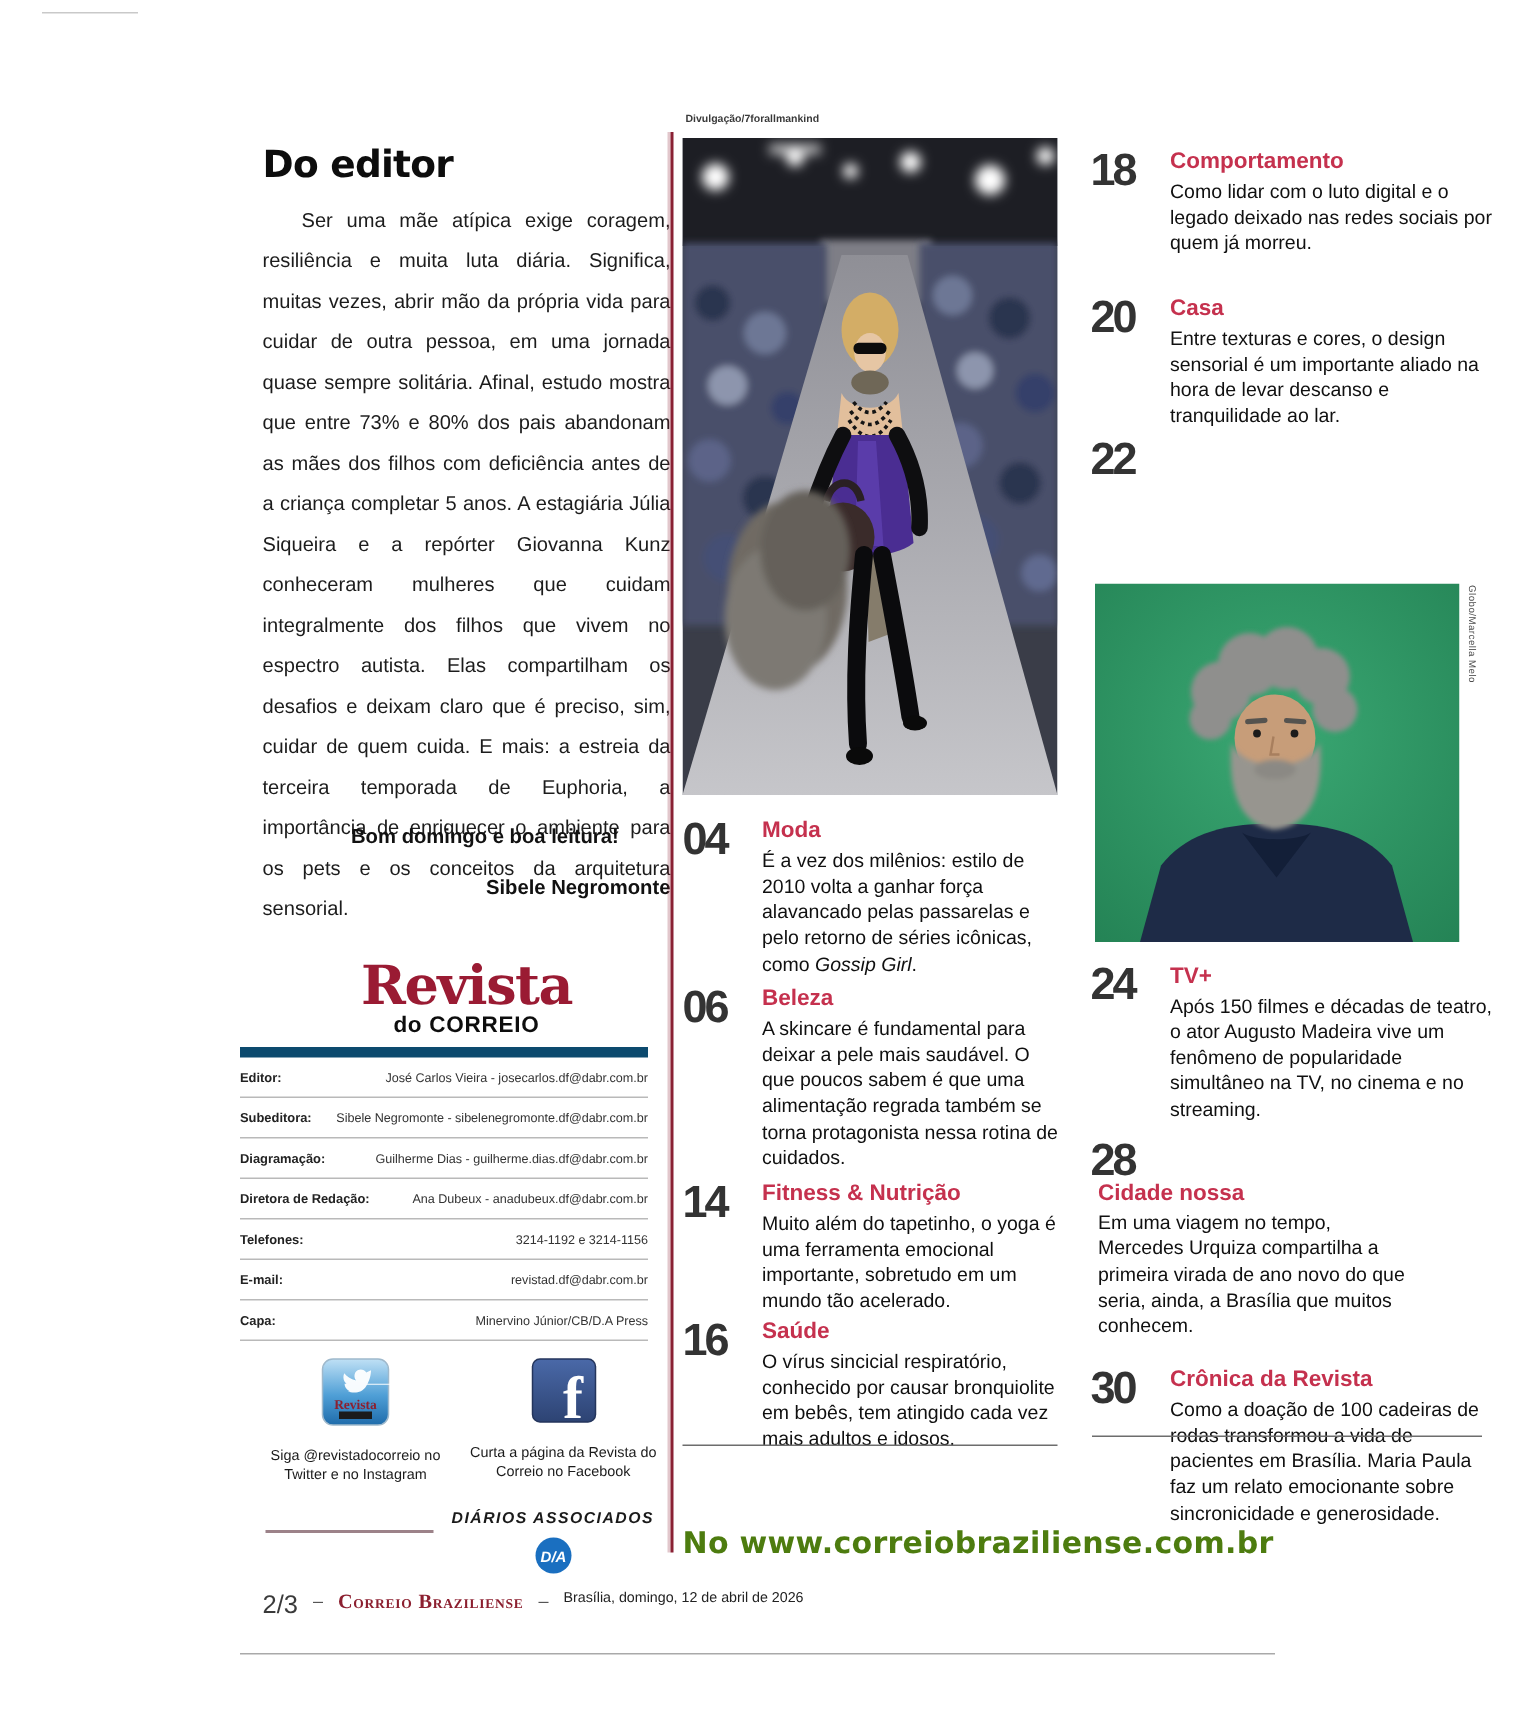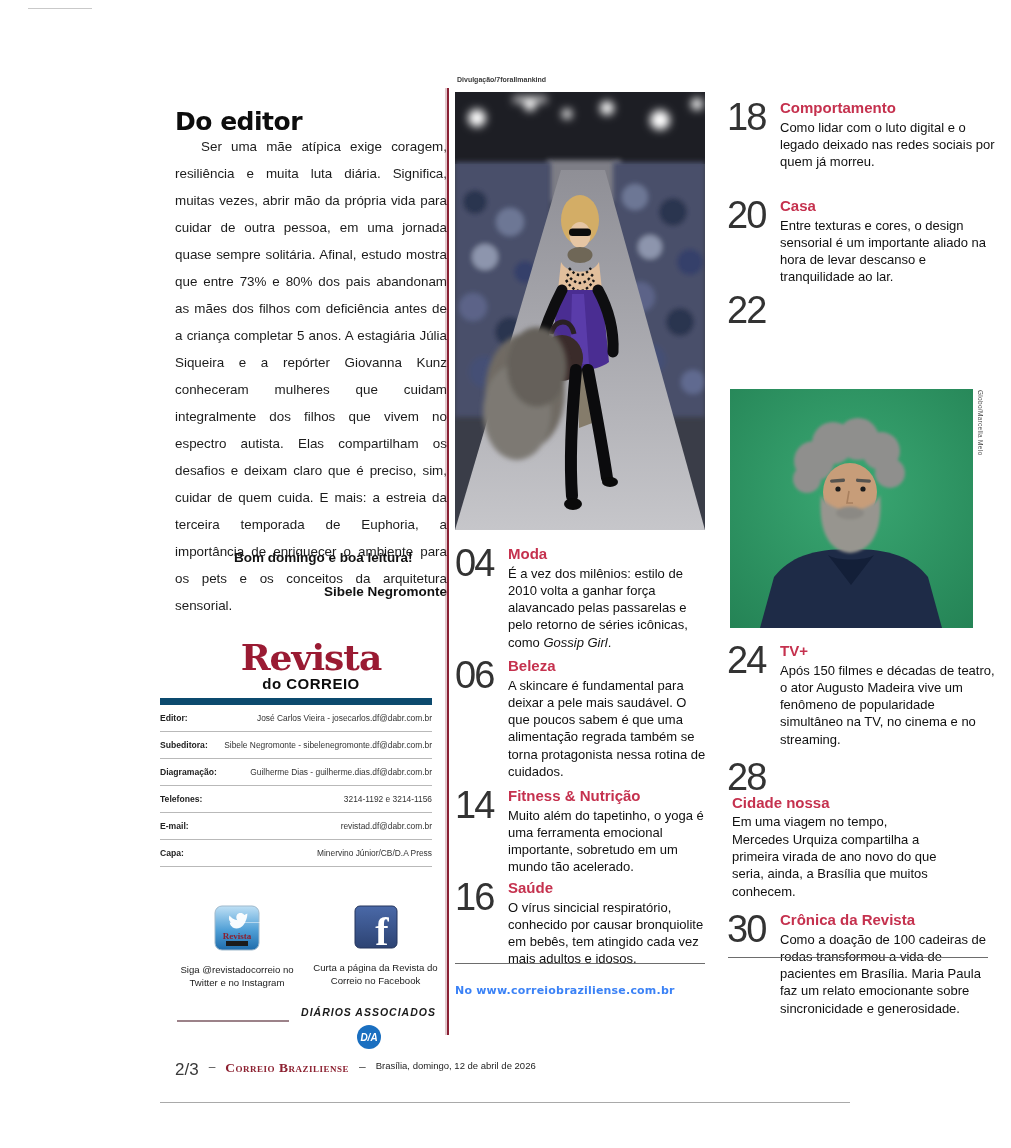--- a/index.html
+++ b/index.html
@@ -4,21 +4,21 @@
 <style>
   html,body{margin:0;padding:0;background:#ffffff;}
   .page{position:relative;width:1011px;height:1148px;background:#fff;
         font-family:"Liberation Sans",sans-serif;color:#111;overflow:hidden;}
 
   
   .cropmark{position:absolute;left:28px;top:8px;width:64px;height:5px;
             border-top:1px solid #c9c9c9;}
 
   
-  .ed-title{position:absolute;left:175px;top:107px;font-size:25px;font-weight:900;
+  .ed-title{position:absolute;left:175px;top:95px;font-size:25px;font-weight:900;
             letter-spacing:-0.5px;color:#0d0d0d;font-family:"DejaVu Sans","Liberation Sans",sans-serif;}
   .ed-body{position:absolute;left:175px;top:133px;width:272px;font-size:13.4px;
            line-height:27px;text-align:justify;text-indent:26px;color:#1c1c1c;}
   .ed-closing{position:absolute;left:190px;top:550px;font-size:13.5px;font-weight:bold;color:#111;padding-left:44px;}
   .ed-signature{position:absolute;left:175px;top:584px;width:272px;text-align:right;
                 font-size:13.5px;font-weight:bold;color:#111;}
 
   .logo{position:absolute;left:175px;top:640px;width:272px;text-align:center;}
   .logo-l1{font-family:"DejaVu Serif","Liberation Serif",serif;font-weight:bold;
            font-size:36px;line-height:34px;color:#9A1B33;letter-spacing:-1px;}
@@ -57,41 +57,41 @@
 
   
   .runway-credit{position:absolute;left:457px;top:76px;font-size:7px;font-weight:bold;color:#3a3a3a;}
   .runway{position:absolute;left:455px;top:92px;width:250px;height:438px;}
   .portrait{position:absolute;left:730px;top:389px;width:243px;height:239px;}
   .portrait-credit{position:absolute;left:977px;top:390px;font-size:6.5px;color:#4c4c4c;
                    writing-mode:vertical-rl;letter-spacing:0.3px;}
 
   
   .entry{position:absolute;display:flex;align-items:flex-start;}
-  .num{flex:none;width:48px;font-size:38px;font-weight:400;color:#333;line-height:0.92;
+  .num{flex:none;width:48px;font-size:30px;font-weight:700;color:#333;line-height:0.92;
        letter-spacing:-2px;font-family:"Liberation Sans",sans-serif;}
   .ebody{padding-left:5px;}
   .etitle{font-size:15px;font-weight:bold;color:#C5314E;line-height:1.1;}
   .etext{font-size:13px;line-height:1.33;color:#101010;margin-top:2px;}
   .c-entry .ebody{width:203px;}
   .r-entry .ebody{width:216px;}
 
   .e-moda{left:455px;top:546px;}
   .e-beleza{left:455px;top:658px;}
   .e-fitness{left:455px;top:788px;}
   .e-saude{left:455px;top:880px;}
   .e-comportamento{left:727px;top:100px;}
   .e-casa{left:727px;top:198px;}
   .e-bichos{left:727px;top:293px;}
   .e-tv{left:727px;top:643px;}
   .e-cidade{left:727px;top:760px;flex-direction:column;}
   .e-cronica{left:727px;top:864px;margin-top:48px;}
 
-  .website{position:absolute;left:455px;top:984px;font-size:11px;font-weight:900;
-           color:#3b82f6;letter-spacing:0.2px;font-family:"DejaVu Sans","Liberation Sans",sans-serif;}
+  .website{position:absolute;left:455px;top:1016px;font-size:20px;font-weight:900;
+           color:#4d7c0f;letter-spacing:0.2px;font-family:"DejaVu Sans","Liberation Sans",sans-serif;}
 </style>
 </head>
 <body>
 
 <div class="page">
 
   <div class="cropmark"></div>
 
   <div class="ed-title">Do editor</div>
   <div class="ed-body">Ser uma mãe atípica exige coragem, resiliência e muita luta diária. Significa, muitas vezes, abrir mão da própria vida para cuidar de outra pessoa, em uma jornada quase sempre solitária. Afinal, estudo mostra que entre 73% e 80% dos pais abandonam as mães dos filhos com deficiência antes de a criança completar 5 anos. A estagiária Júlia Siqueira e a repórter Giovanna Kunz conheceram mulheres que cuidam integralmente dos filhos que vivem no espectro autista. Elas compartilham os desafios e deixam claro que é preciso, sim, cuidar de quem cuida. E mais: a estreia da terceira temporada de Euphoria, a importância de enriquecer o ambiente para os pets e os conceitos da arquitetura sensorial.</div>
@@ -108,20 +108,24 @@
       <span class="m-label">Editor:</span>
       <span class="m-value">José Carlos Vieira - josecarlos.df@dabr.com.br</span>
     </div>
     <div class="m-row">
       <span class="m-label">Subeditora:</span>
       <span class="m-value">Sibele Negromonte - sibelenegromonte.df@dabr.com.br</span>
     </div>
     <div class="m-row">
       <span class="m-label">Diagramação:</span>
       <span class="m-value">Guilherme Dias - guilherme.dias.df@dabr.com.br</span>
+    </div>
+    <div class="m-row">
+      <span class="m-label">Diretora de Redação:</span>
+      <span class="m-value">Ana Dubeux - anadubeux.df@dabr.com.br</span>
     </div>
     <div class="m-row">
       <span class="m-label">Telefones:</span>
       <span class="m-value">3214-1192 e 3214-1156</span>
     </div>
     <div class="m-row">
       <span class="m-label">E-mail:</span>
       <span class="m-value">revistad.df@dabr.com.br</span>
     </div>
     <div class="m-row">

